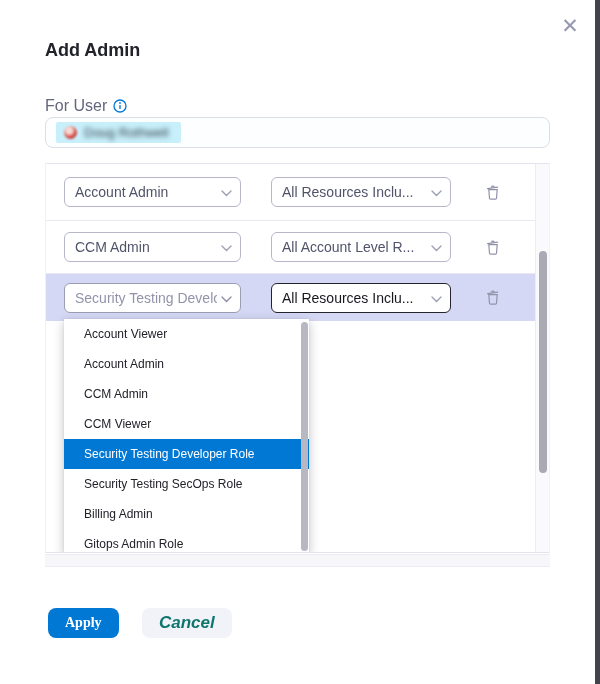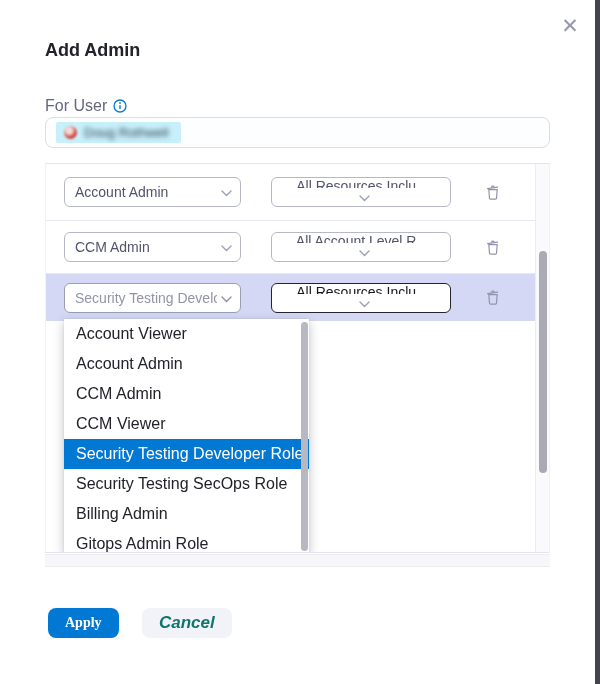--- a/index.html
+++ b/index.html
@@ -35,39 +35,39 @@
     background:#fff; overflow:hidden; }
   .roles-content { position:absolute; left:0; top:0; width:491px; }
   .role-row { display:flex; align-items:center; padding-left:18px; }
   .row-1 { height:57px; border-bottom:1px solid #e8e8ef; }
   .row-2 { height:53px; border-bottom:1px solid #e8e8ef; }
   .row-3 { height:47px; background:#d5d8f4; }
 
   .select { height:30px; border-radius:6px; background:#fff; display:flex; align-items:center;
     padding:0 8px 0 10px; cursor:pointer; }
   .select-role { width:177px; border:1px solid #b6b8c9; }
-  .select-res { width:180px; border:1px solid #b6b8c9; margin-left:30px;flex-direction:column; }
+  .select-res { width:180px; border:1px solid #b6b8c9; margin-left:30px; }
   .select .lbl { flex:1; font-size:14px; color:#51536a; white-space:nowrap; overflow:hidden; }
   .select .chev { flex:0 0 auto; margin-left:4px; }
   .row-3 .select-role { border-color:#9b9db3; }
   .row-3 .select-role .lbl { color:#9293ab; }
   .row-3 .select-res { border:1.5px solid #24242f; }
   .row-3 .select-res .lbl { color:#17171f; }
 
   .trash-btn { margin-left:29px; width:26px; height:26px; background:none; border:none;
     display:flex; align-items:center; justify-content:center; cursor:pointer; }
 
   
   .v-track { position:absolute; right:0; top:0; bottom:0; width:14px; background:#fafafc; border-left:1px solid #ececf2; }
   .v-thumb { position:absolute; left:3px; top:87px; width:8px; height:222px; border-radius:4px; background:#a9aab4; }
 
   
   .panel { position:absolute; left:18px; top:155px; width:245px; height:235px; background:#fff;
     box-shadow:0 3px 10px rgba(40,41,61,.28), 0 0 1px rgba(40,41,61,.2); z-index:2; overflow:hidden; }
-  .opt { height:30px; display:flex; align-items:center; padding-left:12px; font-size:16px; color:#22222a; cursor:pointer; white-space:nowrap; }
+  .opt { height:30px; display:flex; align-items:center; padding-left:20px; font-size:12px; color:#22222a; cursor:pointer; white-space:nowrap; }
   .opt.selected { background:#0278d5; color:#fff; }
   .panel-thumb { position:absolute; right:1px; top:3px; width:7px; height:229px; border-radius:4px; background:#b8b8c2; }
 
   
   .h-track { position:absolute; left:45px; top:554px; width:505px; height:13px;
     background:#f7f7fa; border-top:1px solid #ececf2; border-bottom:1px solid #ececf2; }
 
   .apply-btn { position:absolute; left:48px; top:608px; height:30px; padding:0 17px;
     background:#0278d5; border:none; border-radius:8px; color:#fff; font-size:14px; font-weight:700;
     font-family:Liberation Serif, serif; cursor:pointer; }

